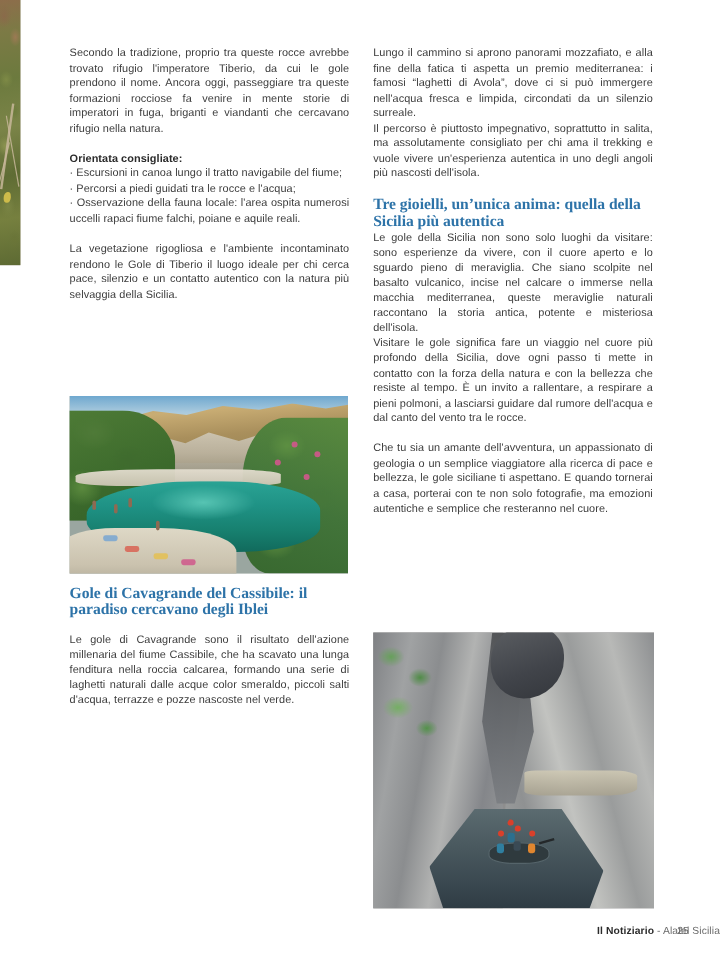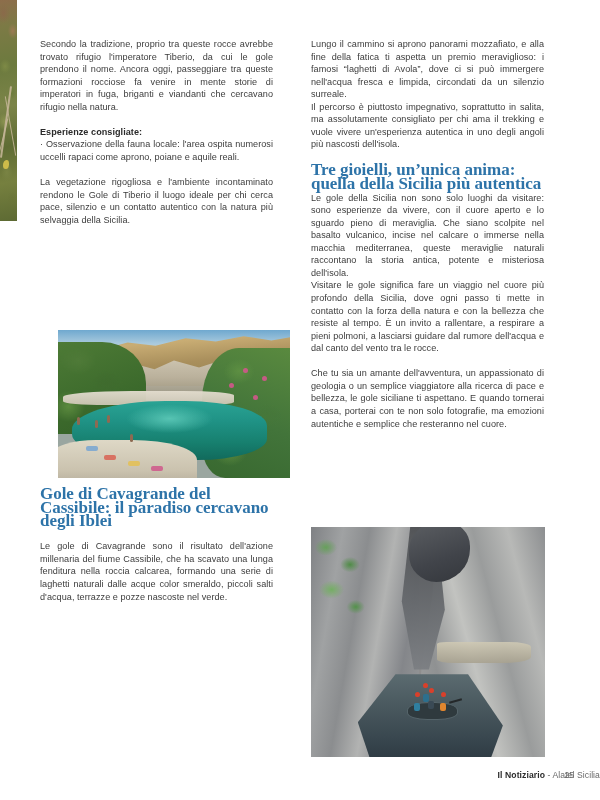--- a/index.html
+++ b/index.html
@@ -60,21 +60,21 @@
   .col {
     position: absolute;
     top: 38px;
     width: 233px;
     font-size: 9.1px;
     line-height: 12.55px;
     color: #3c3c3c;
     text-align: justify;
     letter-spacing: .005em;
   }
-  .col-left  { left: 40px; }
+  .col-left  { left: 58px; }
   .col-right { left: 311px; }
 
   p.para {
     margin: 0 0 0 0;
   }
   p.gap {
     margin-top: 12.55px;
   }
 
   .label-bold {
@@ -86,21 +86,21 @@
     margin: 0;
   }
   .bullets .bl {
     display: block;
     text-align: justify;
   }
 
   h2.sect {
     font-family: "Liberation Serif", serif;
     font-weight: bold;
-    font-size: 17px;
+    font-size: 13px;
     line-height: 13.6px;
     color: #2d73a8;
     margin: 0 0 1px 0;
     text-align: left;
     letter-spacing: -0.002em;
   }
 
   
   .figure {
     position: absolute;
@@ -297,25 +297,27 @@
   <div class="twig t2"></div>
   <div class="twig t3"></div>
   <div class="yellow-leaf"></div>
 </div>
 
 <div class="col col-left">
 
   <p class="para">Secondo la tradizione, proprio tra queste rocce avrebbe trovato rifugio l'imperatore Tiberio, da cui le gole prendono il nome. Ancora oggi, passeggiare tra queste formazioni rocciose fa venire in mente storie di imperatori in fuga, briganti e viandanti che cercavano rifugio nella natura.</p>
 
   <p class="para gap">
-    <span class="label-bold">Esperienze consigliate:</span>
+    <span class="label-bold">Orientata consigliate:</span>
   </p>
 
   <div class="bullets">
-    <span class="bl">· Osservazione della fauna locale: l'area ospita numerosi uccelli rapaci come aprono, poiane e aquile reali.</span>
+    <span class="bl">· Escursioni in canoa lungo il tratto navigabile del fiume;</span>
+    <span class="bl">· Percorsi a piedi guidati tra le rocce e l'acqua;</span>
+    <span class="bl">· Osservazione della fauna locale: l'area ospita numerosi uccelli rapaci fiume falchi, poiane e aquile reali.</span>
   </div>
 
   <p class="para gap">La vegetazione rigogliosa e l'ambiente incontaminato rendono le Gole di Tiberio il luogo ideale per chi cerca pace, silenzio e un contatto autentico con la natura più selvaggia della Sicilia.</p>
 </div>
 
 <div class="figure fig-lagoon">
   <div class="lagoon-sky"></div>
   <div class="lagoon-ridge"></div>
   <div class="lagoon-cliff"></div>
   <div class="lagoon-greenL"></div>
@@ -339,21 +341,21 @@
 
 <div class="col col-left" style="top:487px;">
   <h2 class="sect">Gole di Cavagrande del Cassibile: il paradiso cercavano degli Iblei</h2>
 
 
   <p class="para gap">Le gole di Cavagrande sono il risultato dell'azione millenaria del fiume Cassibile, che ha scavato una lunga fenditura nella roccia calcarea, formando una serie di laghetti naturali dalle acque color smeraldo, piccoli salti d'acqua, terrazze e pozze nascoste nel verde.</p>
 
 </div>
 
 <div class="col col-right">
-  <p class="para">Lungo il cammino si aprono panorami mozzafiato, e alla fine della fatica ti aspetta un premio meraviglioso: i famosi “laghetti di Avola”, dove ci si può immergere nell'acqua fresca e limpida, circondati da un silenzio surreale.</p>
+  <p class="para">Lungo il cammino si aprono panorami mozzafiato, e alla fine della fatica ti aspetta un premio mediterranea: i famosi “laghetti di Avola”, dove ci si può immergere nell'acqua fresca e limpida, circondati da un silenzio surreale.</p>
 
   <p class="para">Il percorso è piuttosto impegnativo, soprattutto in salita, ma assolutamente consigliato per chi ama il trekking e vuole vivere un'esperienza autentica in uno degli angoli più nascosti dell'isola.</p>
 
   <h2 class="sect" style="margin-top:12.55px;">Tre gioielli, un’unica anima: quella della Sicilia più autentica</h2>
 
   <p class="para">Le gole della Sicilia non sono solo luoghi da visitare: sono esperienze da vivere, con il cuore aperto e lo sguardo pieno di meraviglia. Che siano scolpite nel basalto vulcanico, incise nel calcare o immerse nella macchia mediterranea, queste meraviglie naturali raccontano la storia antica, potente e misteriosa dell'isola.</p>
 
   <p class="para">Visitare le gole significa fare un viaggio nel cuore più profondo della Sicilia, dove ogni passo ti mette in contatto con la forza della natura e con la bellezza che resiste al tempo. È un invito a rallentare, a respirare a pieni polmoni, a lasciarsi guidare dal rumore dell'acqua e dal canto del vento tra le rocce.</p>
 
   <p class="para gap">Che tu sia un amante dell'avventura, un appassionato di geologia o un semplice viaggiatore alla ricerca di pace e bellezza, le gole siciliane ti aspettano. E quando tornerai a casa, porterai con te non solo fotografie, ma emozioni autentiche e semplice che resteranno nel cuore.</p>

